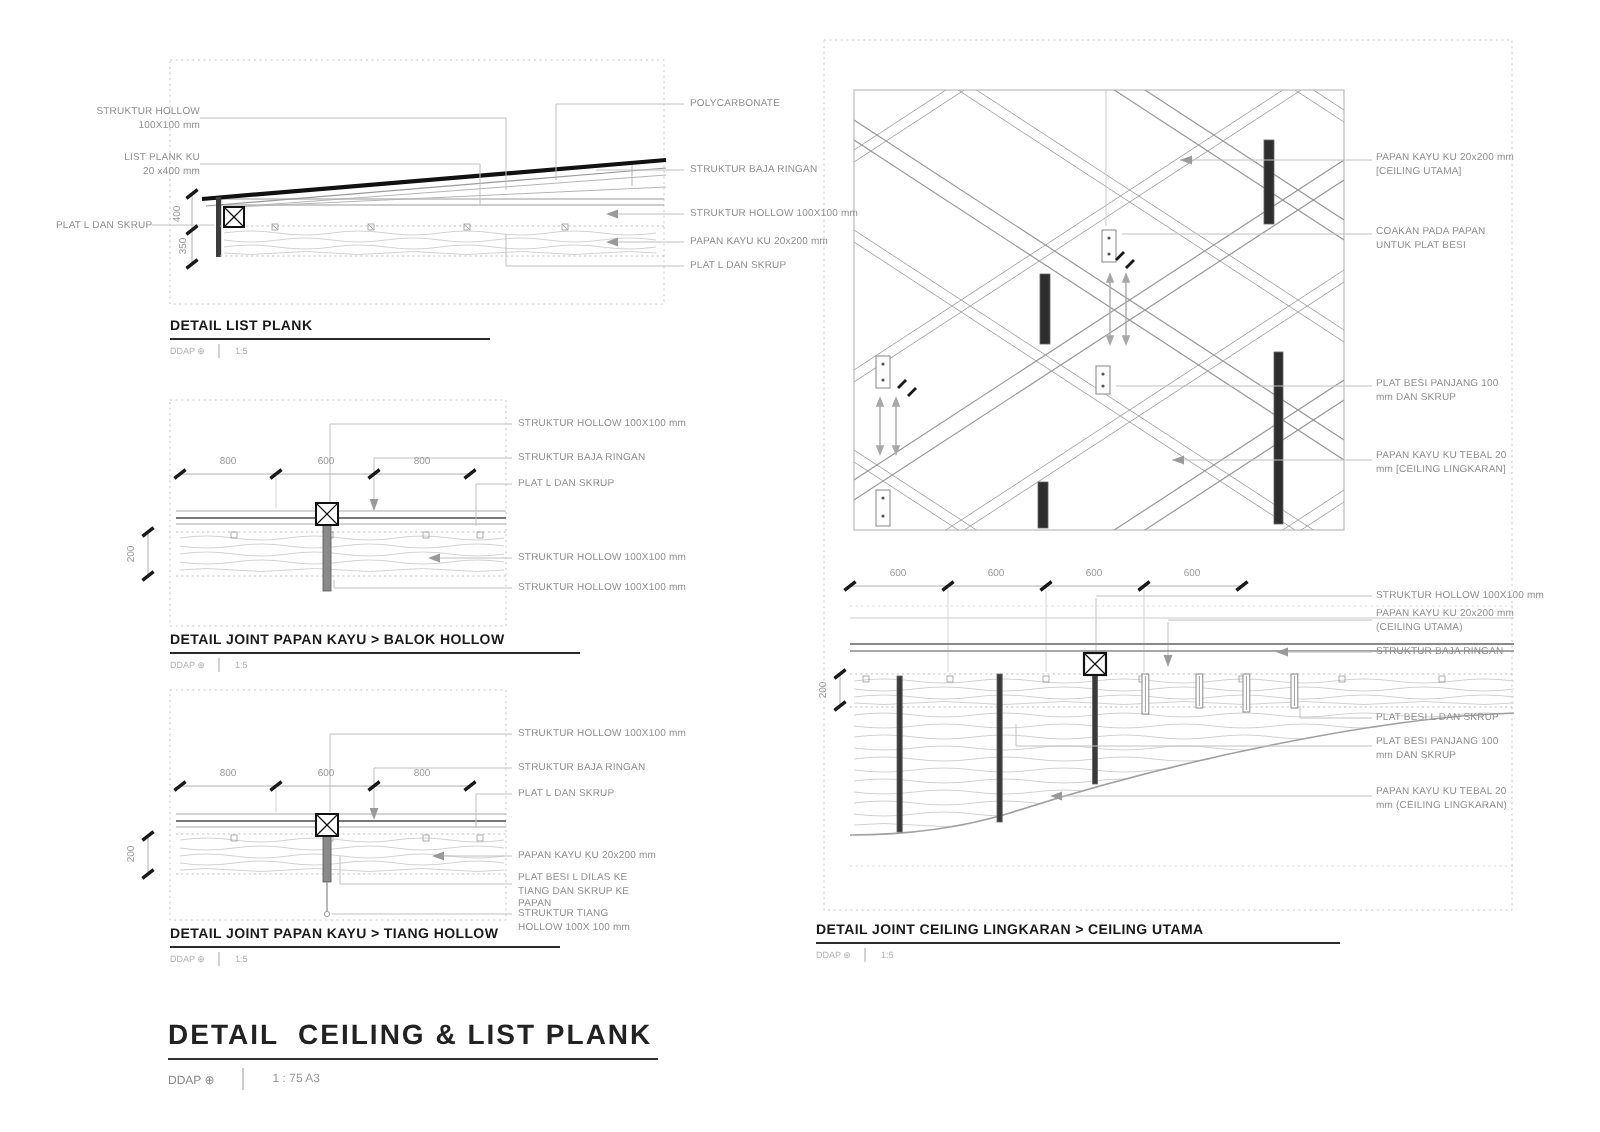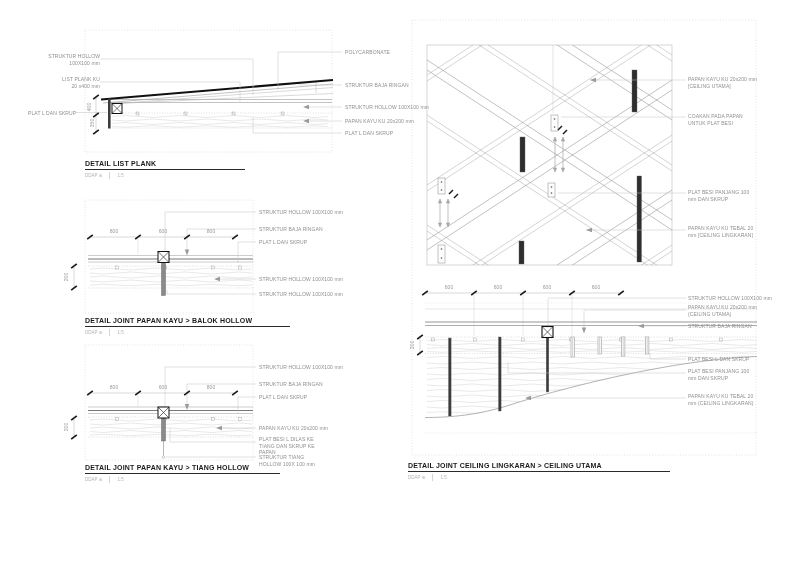--- a/index.html
+++ b/index.html
@@ -447,14 +447,22 @@
 
 <div class="cap" style="left:408px;top:462px;width:262px">
   <div class="cap-t">DETAIL JOINT CEILING LINGKARAN &gt; CEILING UTAMA</div>
   <div class="cap-s">
     <span>DDAP ⊕</span>
     <span class="cap-bar"></span>
     <span>1:5</span>
   </div>
 </div>
 
+<div class="main">
+  <div class="main-t">DETAIL  CEILING &amp; LIST PLANK</div>
+  <div class="main-s">
+    <span>DDAP ⊕</span>
+    <span class="main-bar"></span>
+    <span class="main-scale">1 : 75 A3</span>
+  </div>
+</div>
 
 </div>
 
 </body></html>

